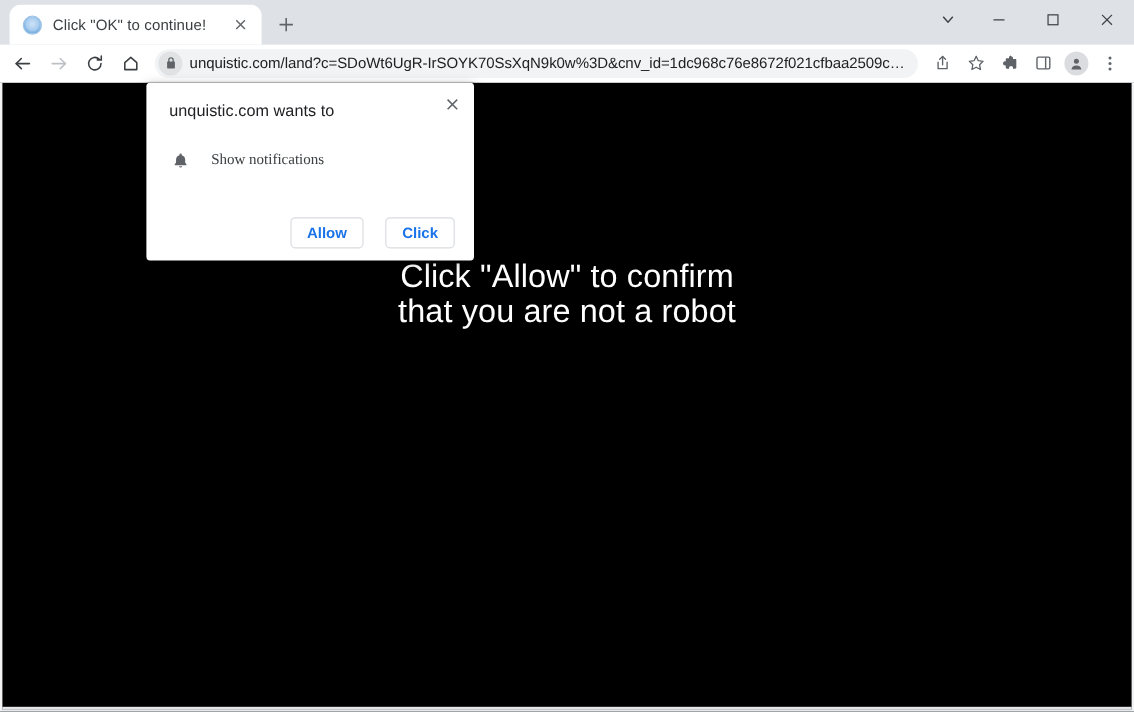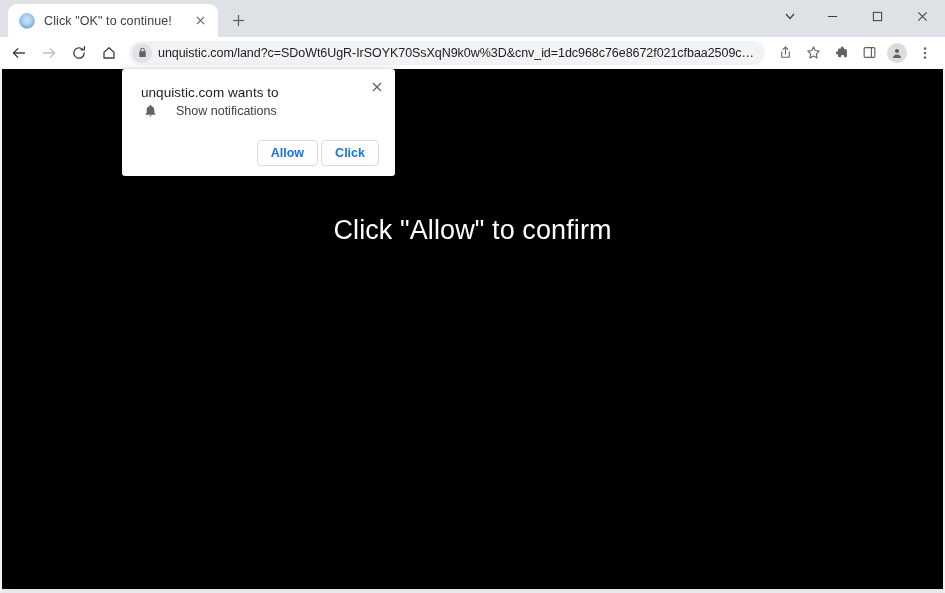--- a/index.html
+++ b/index.html
@@ -170,41 +170,42 @@
   .perm-close {
     position: absolute; top: 8px; right: 8px;
     width: 20px; height: 20px;
     display: flex; align-items: center; justify-content: center;
     color: #5f6368;
   }
   .perm-close svg { width: 10px; height: 10px; }
   .perm-title {
     font-size: 13.5px;
     color: #202124;
-    margin-bottom: 4px;
+    margin-bottom: 26px;
     letter-spacing: 0.05px;
   }
   .perm-row {
     display: flex; align-items: flex-end;
-    margin-bottom: 22px;
+    margin-bottom: 40px;
+    font-family: Liberation Serif, serif;
   }
   .perm-row-icon {
     width: 18px; flex: 0 0 18px;
     display: flex; align-items: center; justify-content: center;
     color: #5f6368;
     margin-right: 17px;
   }
   .perm-row-icon svg { width: 13px; height: 14px; }
   .perm-row-label {
     font-size: 12.5px;
     color: #3c4043;
   }
   .perm-actions {
     display: flex; justify-content: flex-end;
-    gap: 3px;
+    gap: 18px;
   }
   .perm-btn {
     min-width: 53px;
     height: 26px;
     padding: 0 13px;
     background: #ffffff;
     border: 1px solid #dadce0;
     border-radius: 4px;
     color: #1a73e8;
     font-size: 12.5px;
@@ -348,20 +349,21 @@
           <circle cx="7" cy="7" r="1.25"></circle>
           <circle cx="7" cy="11.6" r="1.25"></circle>
       </svg>
     </div>
   </div>
 
   <div class="viewport">
 
     <div class="page-headline">
       <span class="line">Click "Allow" to confirm</span>
+      <span class="line">that you are not a robot</span>
     </div>
 
     <div class="perm-bubble">
 
       <div class="perm-close">
         <svg viewBox="0 0 10 10" fill="none" stroke="currentColor" stroke-width="1.25">
           <line x1="1" y1="1" x2="9" y2="9"></line>
             <line x1="9" y1="1" x2="1" y2="9"></line>
         </svg>
       </div>

